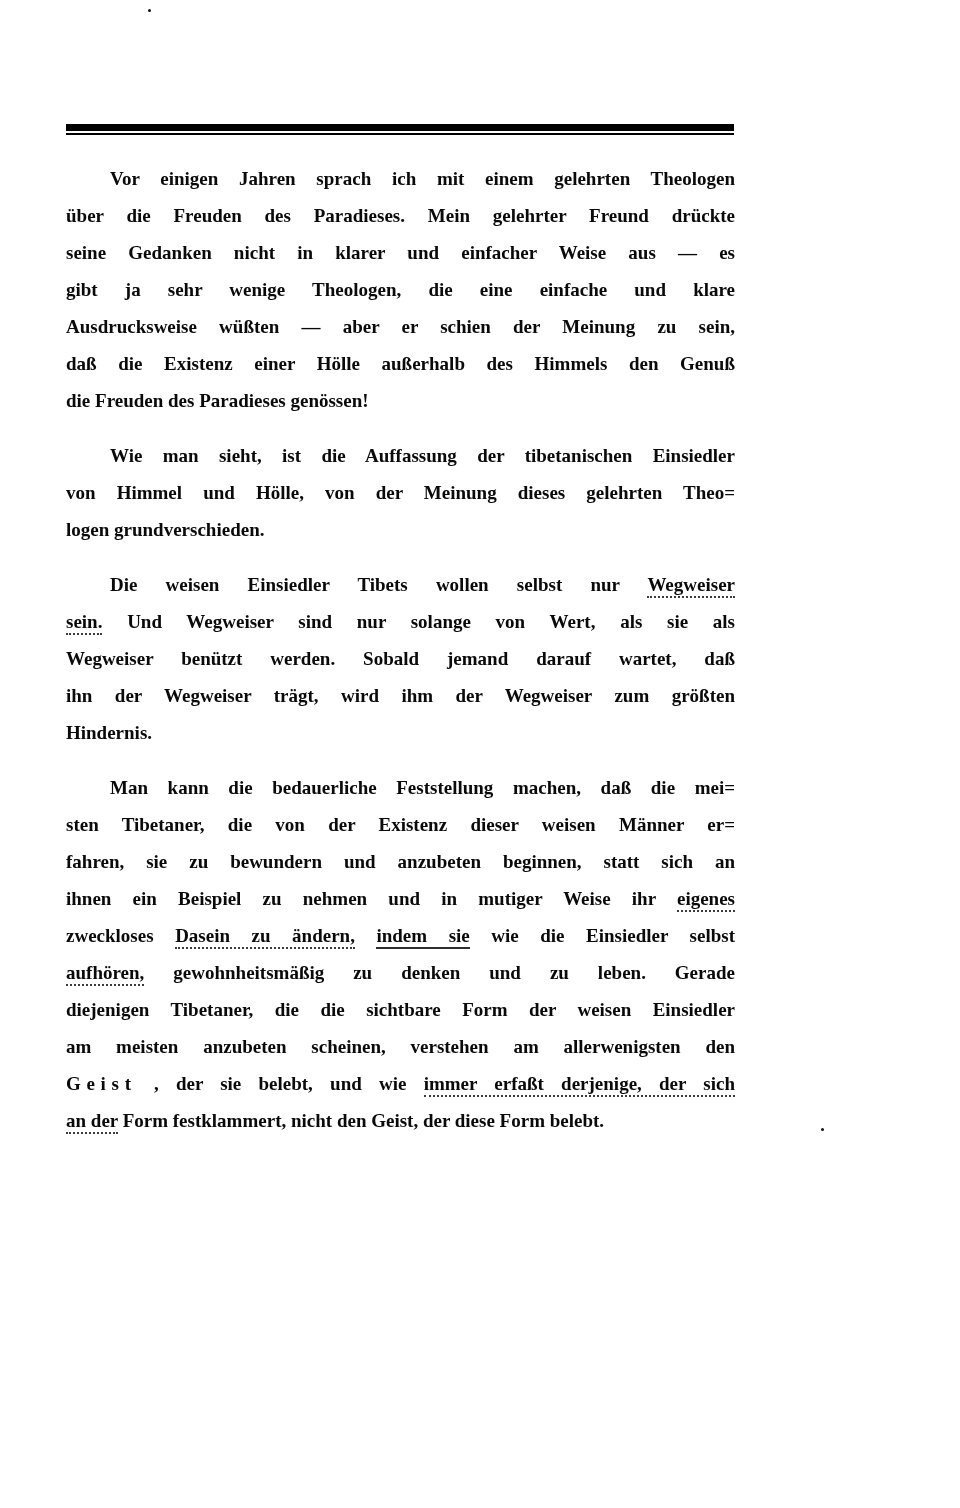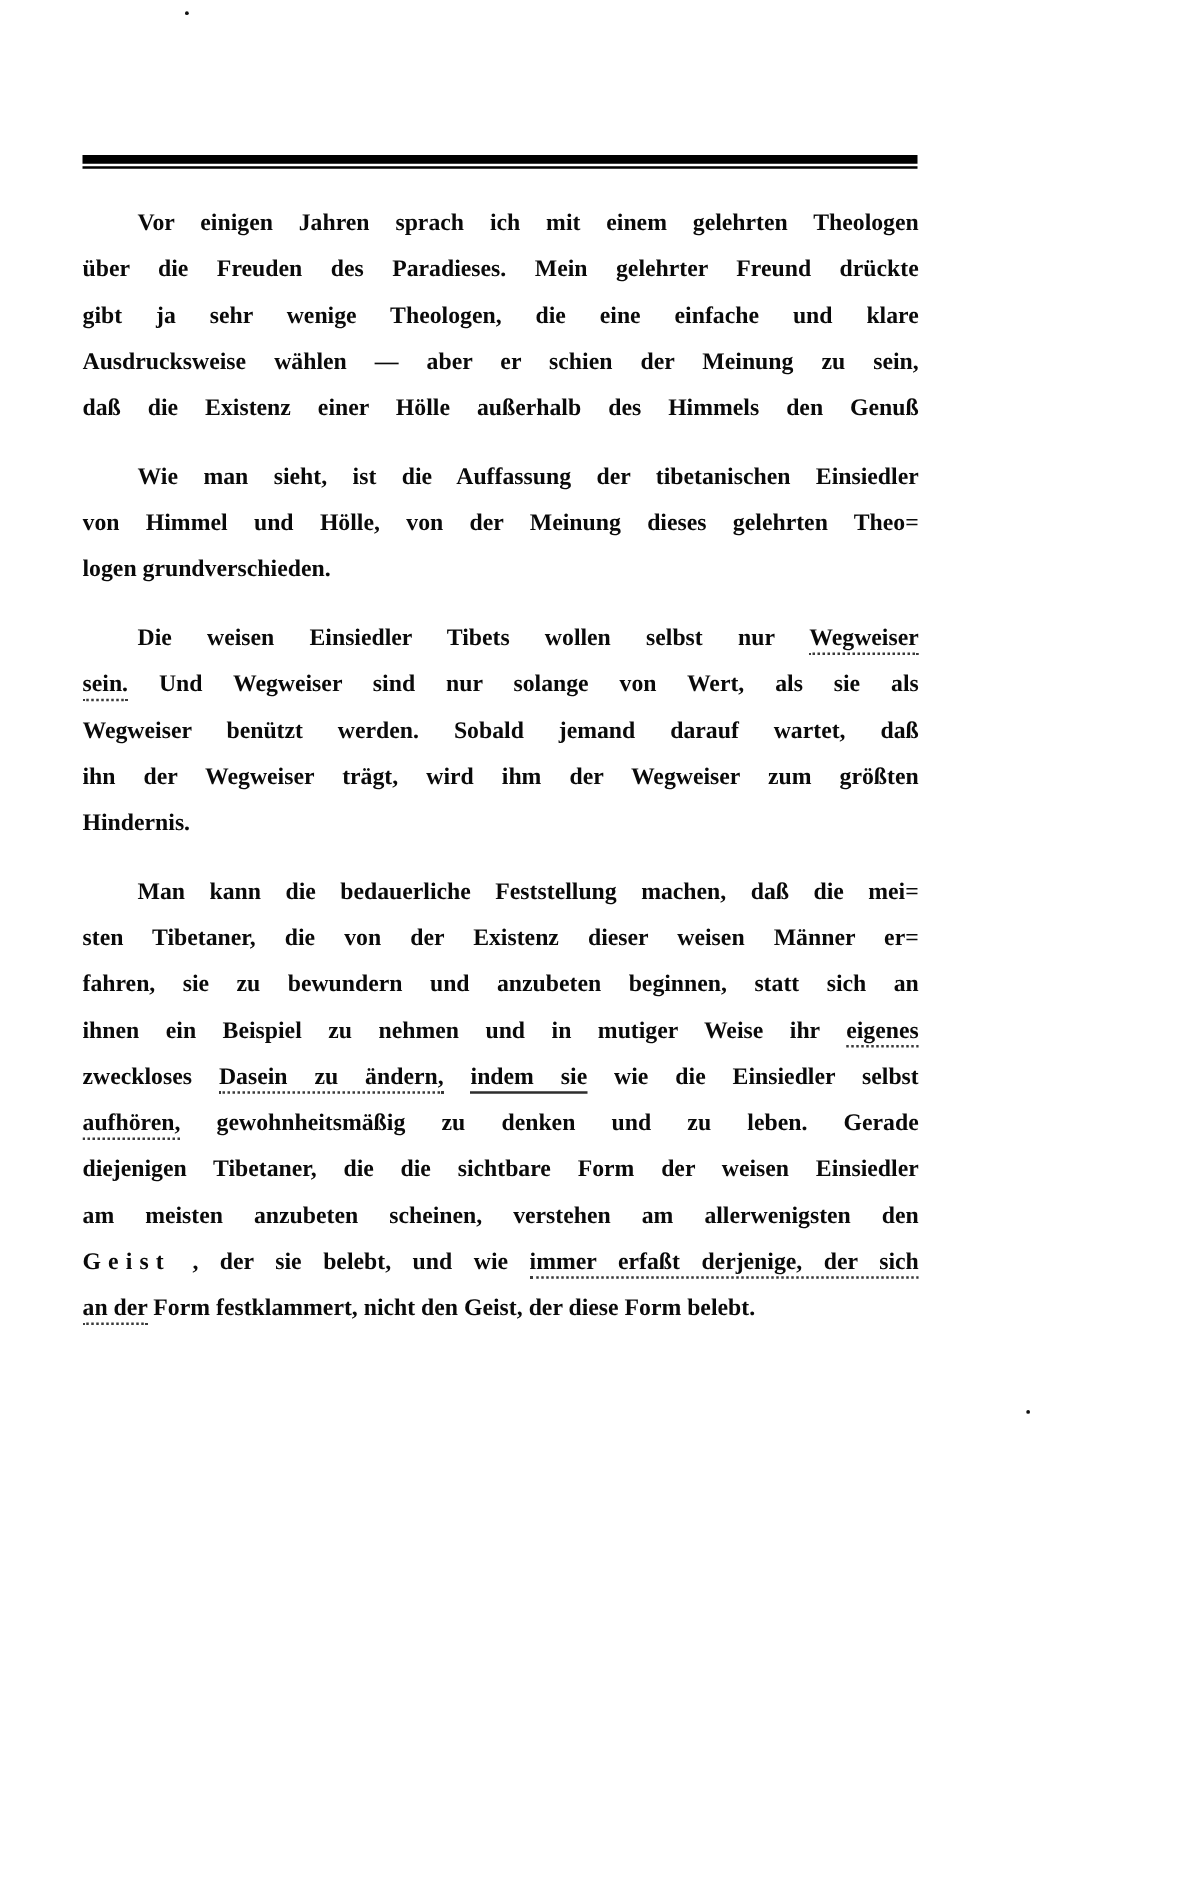--- a/index.html
+++ b/index.html
@@ -79,23 +79,25 @@
 <div id="page">
 
   <div class="speck" id="speck-top"></div>
 
   <div id="top-rule"></div>
 
   <div id="text-block">
       <div class="para">
         <div class="line first"><span>Vor einigen Jahren sprach ich mit einem gelehrten Theologen</span></div>
         <div class="line"><span>über die Freuden des Paradieses. Mein gelehrter Freund drückte</span></div>
+        <div class="line"><span>seine Gedanken nicht in klarer und einfacher Weise aus — es</span></div>
         <div class="line"><span>gibt ja sehr wenige Theologen, die eine einfache und klare</span></div>
-        <div class="line"><span>Ausdrucksweise wählen — aber er schien der Meinung zu sein,</span></div>
+        <div class="line"><span>Ausdrucksweise wüßten — aber er schien der Meinung zu sein,</span></div>
         <div class="line"><span>daß die Existenz einer Hölle außerhalb des Himmels den Genuß</span></div>
+        <div class="line last"><span>die Freuden des Paradieses genössen!</span></div>
       </div>
       <div class="para">
         <div class="line first"><span>Wie man sieht, ist die Auffassung der tibetanischen Einsiedler</span></div>
         <div class="line"><span>von Himmel und Hölle, von der Meinung dieses gelehrten Theo=</span></div>
         <div class="line last"><span>logen grundverschieden.</span></div>
       </div>
       <div class="para">
         <div class="line first"><span>Die weisen Einsiedler Tibets wollen selbst nur </span><span class="u-dot">Wegweiser</span></div>
         <div class="line"><span class="u-dot">sein.</span><span> Und Wegweiser sind nur solange von Wert, als sie als</span></div>
         <div class="line"><span>Wegweiser benützt werden. Sobald jemand darauf wartet, daß</span></div>

